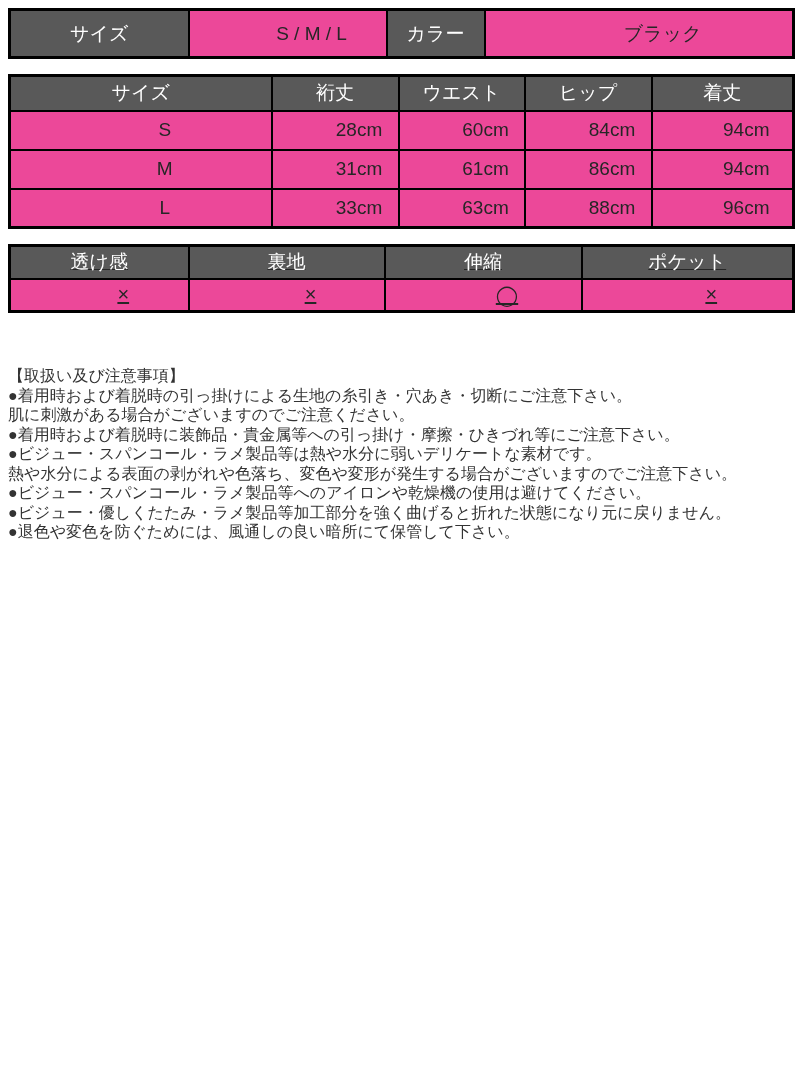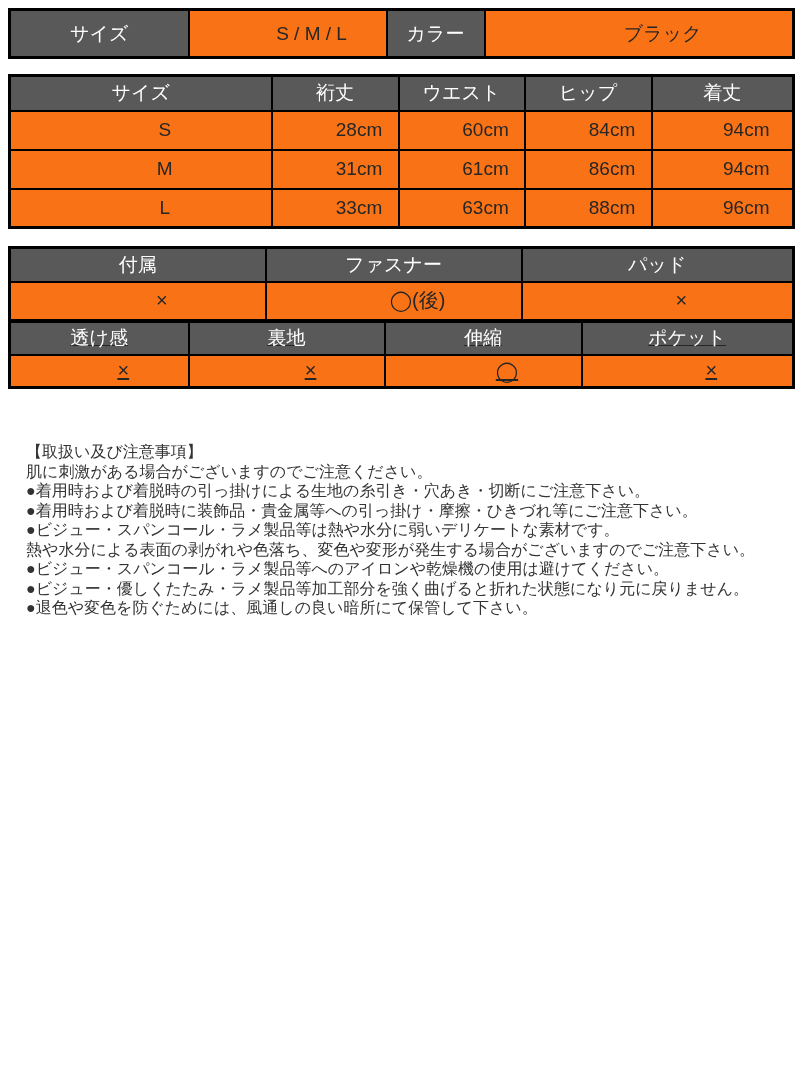--- a/index.html
+++ b/index.html
@@ -33,38 +33,37 @@
     font-weight: normal;
     padding: 0;
     overflow: hidden;
     white-space: nowrap;
   }
   th.hdr {
     background: #595959;
     color: #ffffff;
   }
   td {
-    background: #f97316;
+    background: #ec4899;
     color: #262626;
     padding-left: 48px;
   }
   .t-product  { margin-bottom: 15px; }
   .t-product tr   { height: 48px; }
   .t-measure  { margin-bottom: 17px; }
   .t-measure tr.head { height: 35px; }
   .t-measure tr.data { height: 39px; }
   .t-feat-a tr.head { height: 34px; }
   .t-feat-a tr.data { height: 39px; }
   .t-feat-b { margin-top: -2px; text-decoration: underline; }
   .t-feat-b tr.head { height: 33px; }
   .t-feat-b tr.data { height: 33px; }
   .mark { font-size: 20px; }
   .notes {
     margin-top: 53px;
-    margin-left: 18px;
     margin-right: 10px;
     font-size: 16px;
     line-height: 19.5px;
     color: #333333;
     letter-spacing: 0;
   }
   .notes div { white-space: nowrap; }
 </style>
 </head>
 <body>
@@ -121,39 +120,20 @@
     <tr class="data">
       <td>L</td>
       <td>33cm</td>
       <td>63cm</td>
       <td>88cm</td>
       <td>96cm</td>
     </tr>
   </tbody>
     </table>
 
-  <table class="t-feat-a">
-    <colgroup>
-      <col style="width:256px">
-        <col style="width:256px">
-        <col style="width:272px">
-    </colgroup>
-    <tbody>
-        <tr class="head">
-      <th class="hdr">付属</th>
-      <th class="hdr">ファスナー</th>
-      <th class="hdr">パッド</th>
-    </tr>
-    <tr class="data">
-      <td class="mark">×</td>
-      <td class="mark">◯(後)</td>
-      <td class="mark">×</td>
-    </tr>
-  </tbody>
-    </table>
 
   <table class="t-feat-b">
     <colgroup>
       <col style="width:179px">
         <col style="width:196px">
         <col style="width:197px">
         <col style="width:212px">
     </colgroup>
     <tbody>
         <tr class="head">
@@ -166,22 +146,22 @@
       <td class="mark">×</td>
       <td class="mark">×</td>
       <td class="mark">◯</td>
       <td class="mark">×</td>
     </tr>
   </tbody>
     </table>
 
   <div class="notes">
     <div>【取扱い及び注意事項】</div>
+    <div>●着用時および着脱時の引っ掛けによる生地の糸引き・穴あき・切断にご注意下さい。</div>
     <div>肌に刺激がある場合がございますのでご注意ください。</div>
-    <div>●着用時および着脱時の引っ掛けによる生地の糸引き・穴あき・切断にご注意下さい。</div>
     <div>●着用時および着脱時に装飾品・貴金属等への引っ掛け・摩擦・ひきづれ等にご注意下さい。</div>
     <div>●ビジュー・スパンコール・ラメ製品等は熱や水分に弱いデリケートな素材です。</div>
     <div>熱や水分による表面の剥がれや色落ち、変色や変形が発生する場合がございますのでご注意下さい。</div>
     <div>●ビジュー・スパンコール・ラメ製品等へのアイロンや乾燥機の使用は避けてください。</div>
     <div>●ビジュー・優しくたたみ・ラメ製品等加工部分を強く曲げると折れた状態になり元に戻りません。</div>
     <div>●退色や変色を防ぐためには、風通しの良い暗所にて保管して下さい。</div>
   </div>
 
 </div>
 

